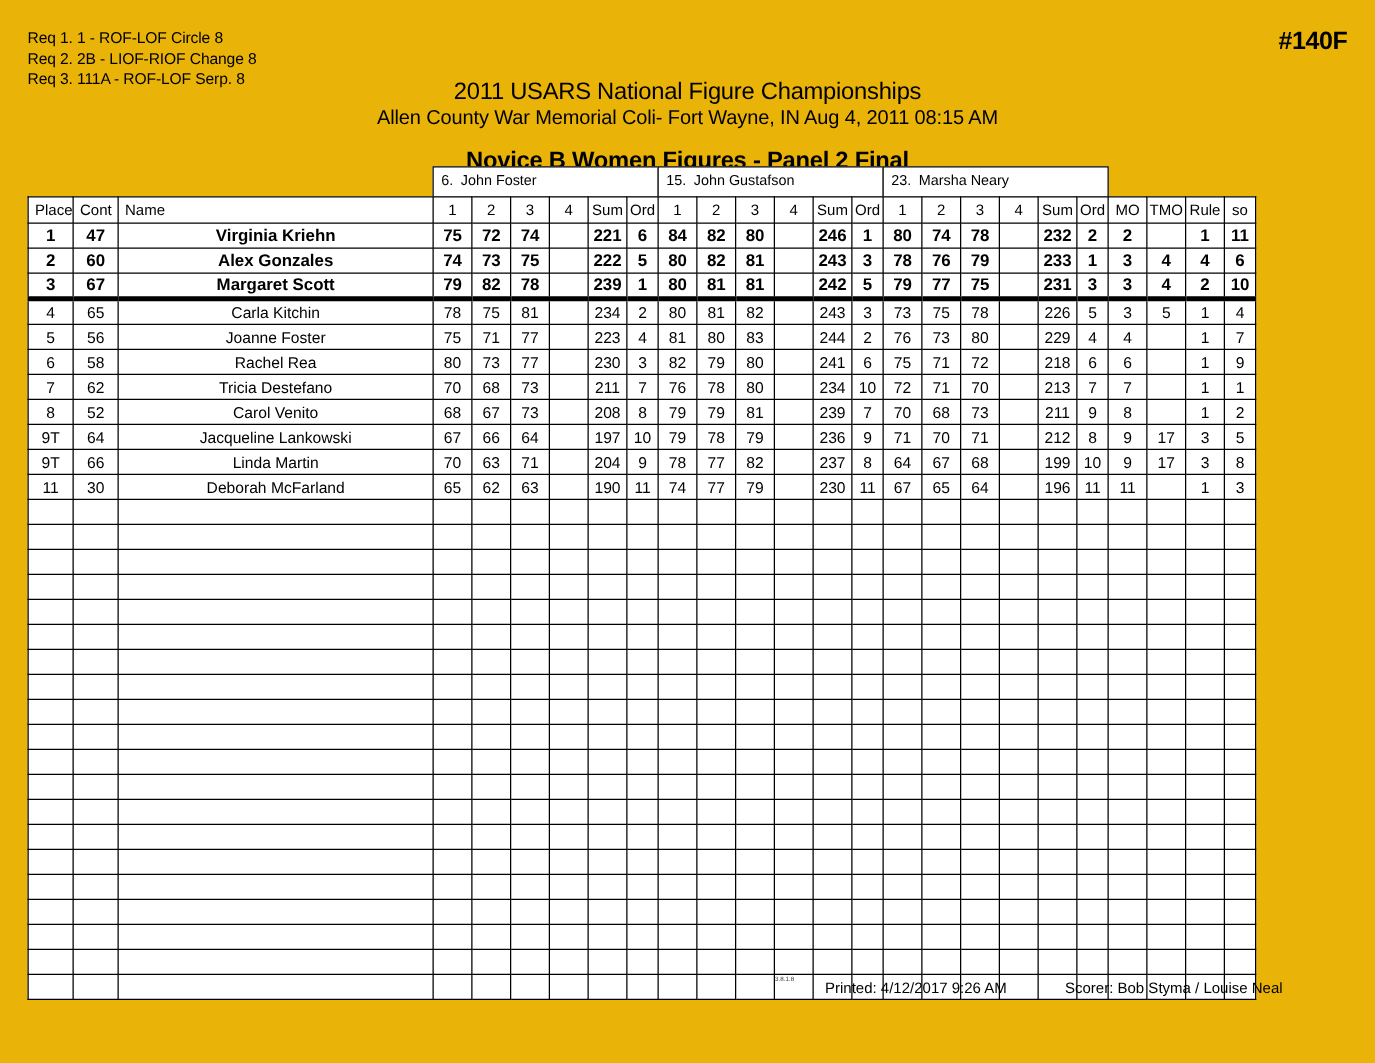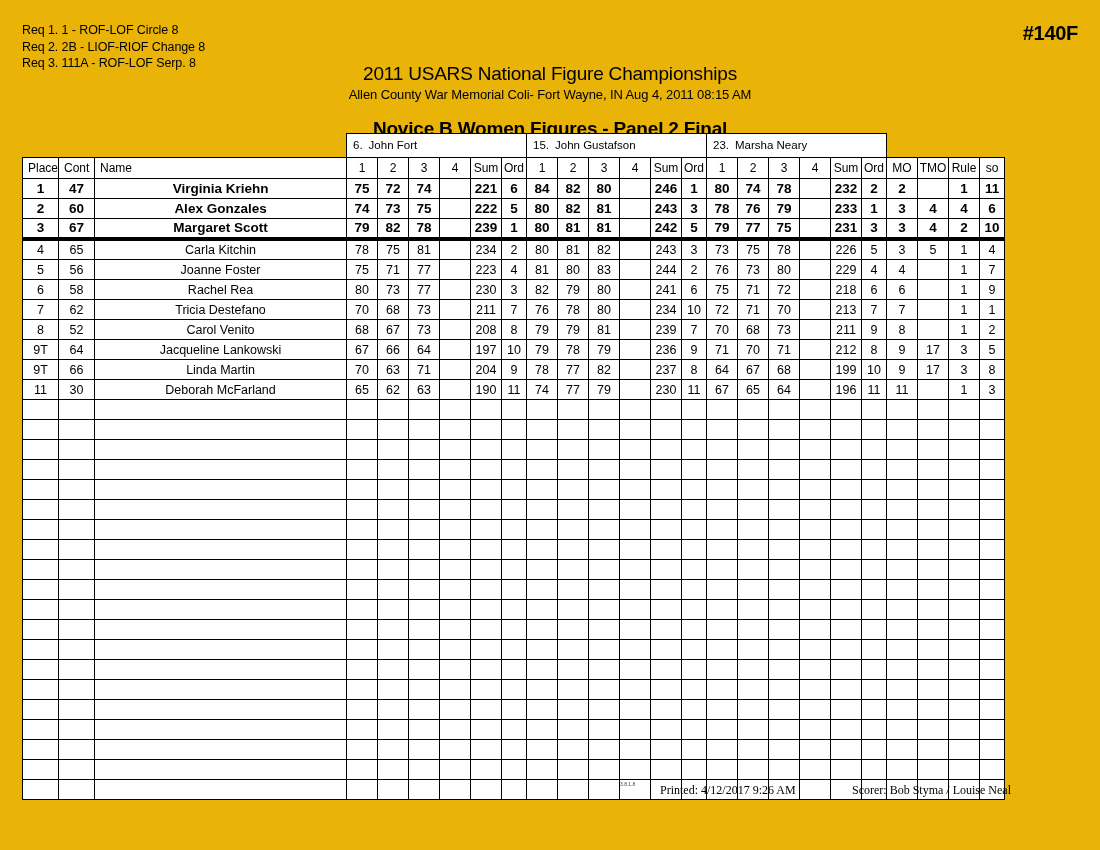--- a/index.html
+++ b/index.html
@@ -37,21 +37,21 @@
     text-align: center;
   }
   .title-1 {
     font-size: 19px;
     font-weight: normal;
     line-height: 23px;
     letter-spacing: -0.2px;
     margin-top: 42px;
   }
   .title-2 {
-    font-size: 13px;
+    font-size: 16px;
     line-height: 20px;
     letter-spacing: -0.1px;
   }
   .title-3 {
     font-size: 19px;
     font-weight: bold;
     line-height: 24px;
     letter-spacing: -0.2px;
     margin-top: 12px;
   }
@@ -130,21 +130,20 @@
   
   table.grid { border: 1px solid #000; padding-left: 32px; }
 
   
   .foot {
     position: absolute;
     top: 783px;
     font-size: 12px;
     white-space: nowrap;
     line-height: 14px;
-    font-family: Liberation Serif, serif;
   }
   .foot-tiny {
     position: absolute;
     left: 620px;
     top: 781px;
     font-size: 5px;
     color: #444;
     letter-spacing: 0px;
   }
   .foot-printed { left: 660px; }
@@ -163,21 +162,21 @@
 
   <div class="titleblock">
     <div class="title-1">2011 USARS National Figure Championships</div>
     <div class="title-2">Allen County War Memorial Coli- Fort Wayne, IN  Aug 4, 2011  08:15 AM</div>
     <div class="title-3">Novice B Women Figures - Panel 2 Final</div>
     <div class="title-4">USARS Summary Report - www.usars.us</div>
   </div>
   <div class="eventno">#140F</div>
 
   <div class="judgebox" id="jb0" style="left: 346px; width: 181px;">
-    <span class="jn">6.</span><span>John Fort</span>
+    <span class="jn">6.</span><span>John Foster</span>
   </div>
   <div class="judgebox" id="jb1" style="left: 526px; width: 181px;">
     <span class="jn">15.</span><span>John Gustafson</span>
   </div>
   <div class="judgebox" id="jb2" style="left: 706px; width: 181px;">
     <span class="jn">23.</span><span>Marsha Neary</span>
   </div>
 
   <table class="grid" id="results-grid">
     <colgroup id="grid-cols">

